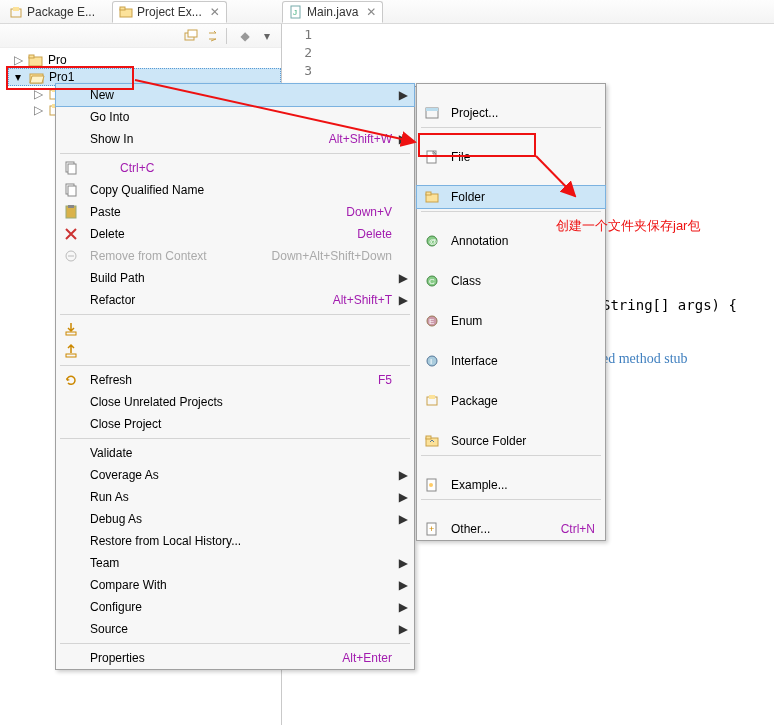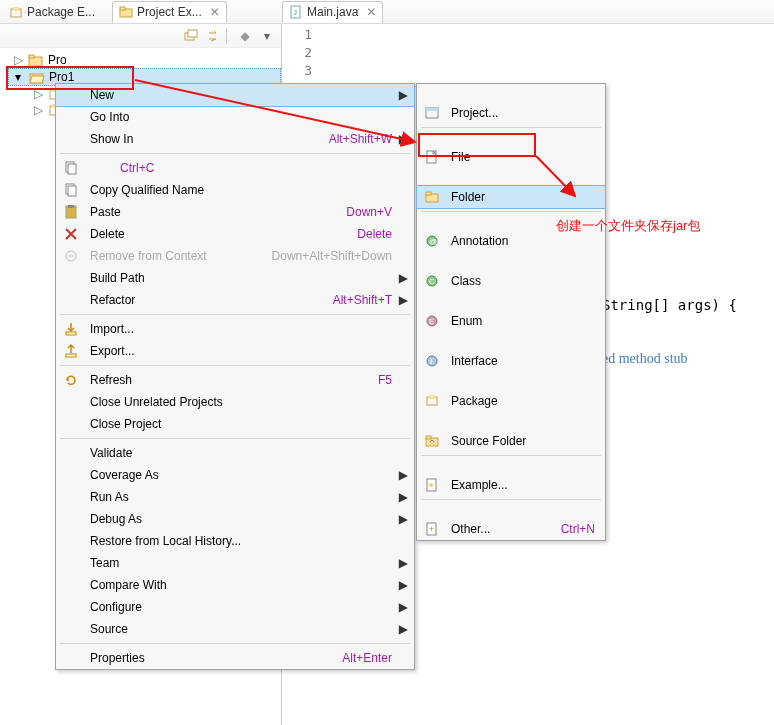--- a/index.html
+++ b/index.html
@@ -296,30 +296,28 @@
       <span class="sm">▶</span>
     </div>
     <div class="menu-sep"></div>
     <div class="menu-item">
       <span class="ico">
         <svg width="16" height="16">
           <path d="M8 2 L8 10 M5 7 L8 10 L11 7" stroke="#c80" fill="none" stroke-width="1.5"></path>
           <rect x="3" y="11" width="10" height="3" fill="none" stroke="#c80"></rect>
         </svg>
       </span>
-      <span class="label">Import...</span>
     </div>
     <div class="menu-item">
       <span class="ico">
         <svg width="16" height="16">
           <path d="M8 10 L8 2 M5 5 L8 2 L11 5" stroke="#c80" fill="none" stroke-width="1.5"></path>
           <rect x="3" y="11" width="10" height="3" fill="none" stroke="#c80"></rect>
         </svg>
       </span>
-      <span class="label">Export...</span>
     </div>
     <div class="menu-sep"></div>
     <div class="menu-item">
       <span class="ico">
         <svg width="16" height="16">
           <path d="M4 8 A4 4 0 1 1 5 11" fill="none" stroke="#c80" stroke-width="1.5"></path>
           <path d="M3 6 L4 9 L7 8" fill="#c80"></path>
         </svg>
       </span>
       <span class="label">Refresh</span>

